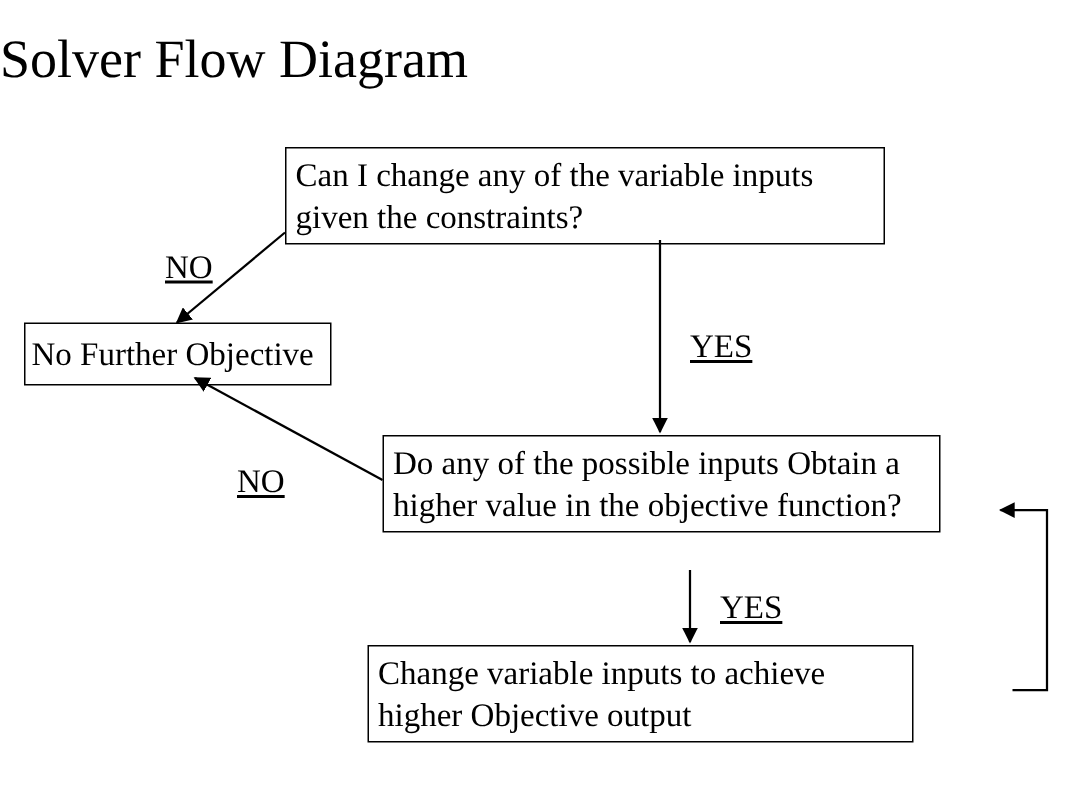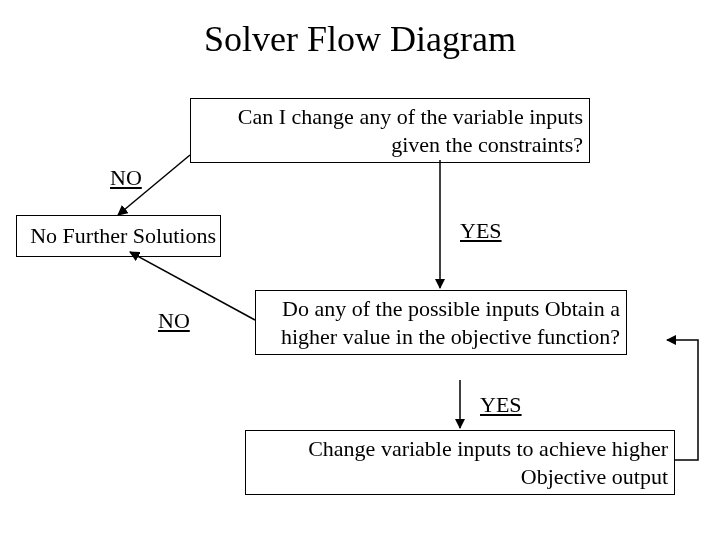--- a/index.html
+++ b/index.html
@@ -10,28 +10,27 @@
     font-family: "Times New Roman", Times, serif;
     background: #fff;
     color: #000;
     position: relative;
   }
   .title {
     position: absolute;
     top: 18px;
     left: 0;
     width: 720px;
-    text-align: center;
     font-size: 36px;
   }
   .box {
     position: absolute;
     border: 1px solid #000;
     background: #fff;
-    text-align: right;
+    text-align: left;
     font-size: 22px;
     line-height: 1.25;
     padding: 4px 6px;
   }
   .label {
     position: absolute;
     font-size: 22px;
     text-decoration: underline;
   }
   svg.layer {
@@ -46,34 +45,34 @@
 
 <div class="title">Solver Flow Diagram</div>
 
 <div class="box" style="left:190px; top:98px; width:400px;">
   <span>Can I change any of the variable inputs given the constraints?</span>
 </div>
 
 <span class="label" style="left:110px; top:165px;">NO</span>
 
 <div class="box" style="left:16px; top:215px; width:205px; padding:6px 4px;">
-  <span>No Further Solutions</span>
+  <span>No Further Objective</span>
 </div>
 
 <span class="label" style="left:460px; top:218px;">YES</span>
 
 <span class="label" style="left:158px; top:308px;">NO</span>
 
 <div class="box" style="left:255px; top:290px; width:372px;">
   <span>Do any of the possible inputs Obtain a higher value in the objective function?</span>
 </div>
 
 <span class="label" style="left:480px; top:392px;">YES</span>
 
-<div class="box" style="left:245px; top:430px; width:430px;">
+<div class="box" style="left:245px; top:430px; width:364px;">
   <span>Change variable inputs to achieve higher Objective output</span>
 </div>
 
 <svg class="layer" viewBox="0 0 720 540">
   <defs>
     <marker id="arrow" viewBox="0 0 10 10" refX="9" refY="5" markerWidth="7" markerHeight="7" orient="auto-start-reverse">
       <path d="M 0 0 L 10 5 L 0 10 z" fill="#000"></path>
     </marker>
   </defs>
 

